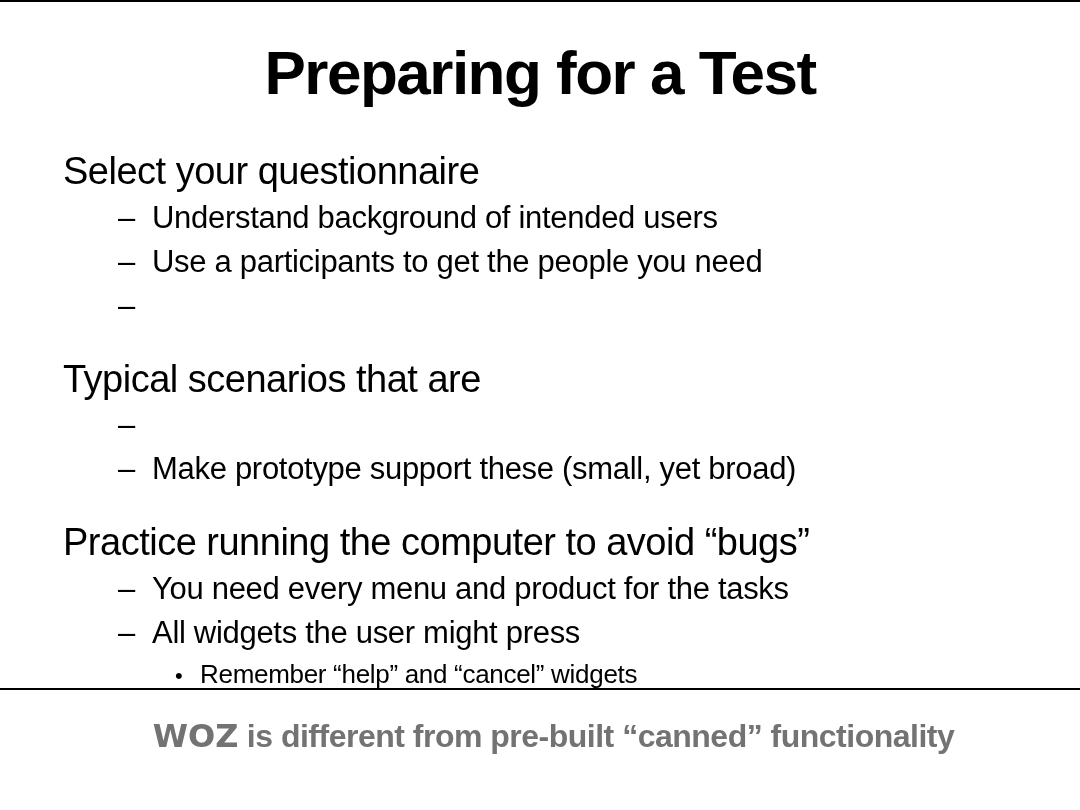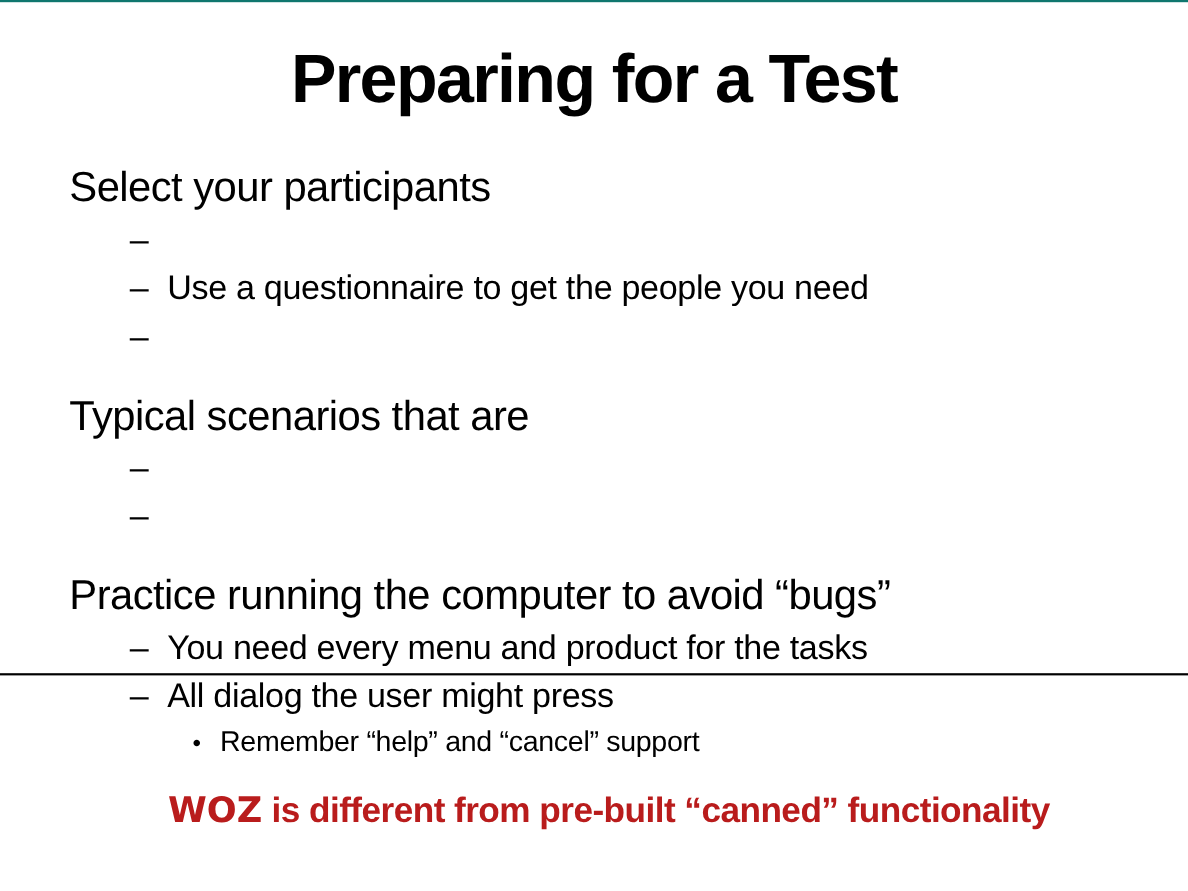--- a/index.html
+++ b/index.html
@@ -10,23 +10,23 @@
   body {
     width: 1080px;
     height: 810px;
     font-family: "Liberation Sans", sans-serif;
     color: #000000;
     overflow: hidden;
   }
   .slide {
     box-sizing: border-box;
     width: 1080px;
-    height: 614px;
+    height: 690px;
     background: #ffffff;
-    border-top: 2px solid #0f766e;
+    border-top: 2px solid #000000;
     border-bottom: 2px solid #000000;
   }
   .slide-title {
     margin: 40px 30px 0 30px;
     text-align: center;
     font-size: 62px;
     font-weight: 700;
     letter-spacing: -1.5px;
     line-height: 1.0;
   }
@@ -83,57 +83,59 @@
 </style>
 </head>
 <body>
 
 <div class="slide">
   <h1 class="slide-title">Preparing for a Test</h1>
 
   <div class="content">
 
     <div class="section first">
-      <div class="section-heading">Select your participants</div>
+      <div class="section-heading">Select your questionnaire</div>
       <div class="bullet">
         <span class="marker">–</span>
+        <span class="bullet-text">Understand background of intended users</span>
       </div>
       <div class="bullet">
         <span class="marker">–</span>
-        <span class="bullet-text">Use a questionnaire to get the people you need</span>
+        <span class="bullet-text">Use a participants to get the people you need</span>
       </div>
       <div class="bullet">
         <span class="marker">–</span>
       </div>
     </div>
 
     <div class="section">
       <div class="section-heading">Typical scenarios that are</div>
       <div class="bullet">
         <span class="marker">–</span>
       </div>
       <div class="bullet">
         <span class="marker">–</span>
+        <span class="bullet-text">Make prototype support these (small, yet broad)</span>
       </div>
     </div>
 
     <div class="section">
       <div class="section-heading">Practice running the computer to avoid “bugs”</div>
       <div class="bullet">
         <span class="marker">–</span>
         <span class="bullet-text">You need every menu and product for the tasks</span>
       </div>
       <div class="bullet">
         <span class="marker">–</span>
-        <span class="bullet-text">All dialog the user might press</span>
+        <span class="bullet-text">All widgets the user might press</span>
       </div>
       <div class="sub-bullet">
         <span class="marker">•</span>
-        <span class="bullet-text">Remember “help” and “cancel” support</span>
+        <span class="bullet-text">Remember “help” and “cancel” widgets</span>
       </div>
     </div>
 
-    <div class="slide-footer" style="color: #b91c1c;">
+    <div class="slide-footer" style="color: #737373;">
       <span class="emphasis">WOZ</span><span> is different from pre-built “canned” functionality</span>
     </div>
 
   </div>
 </div>
 
 </body></html>

